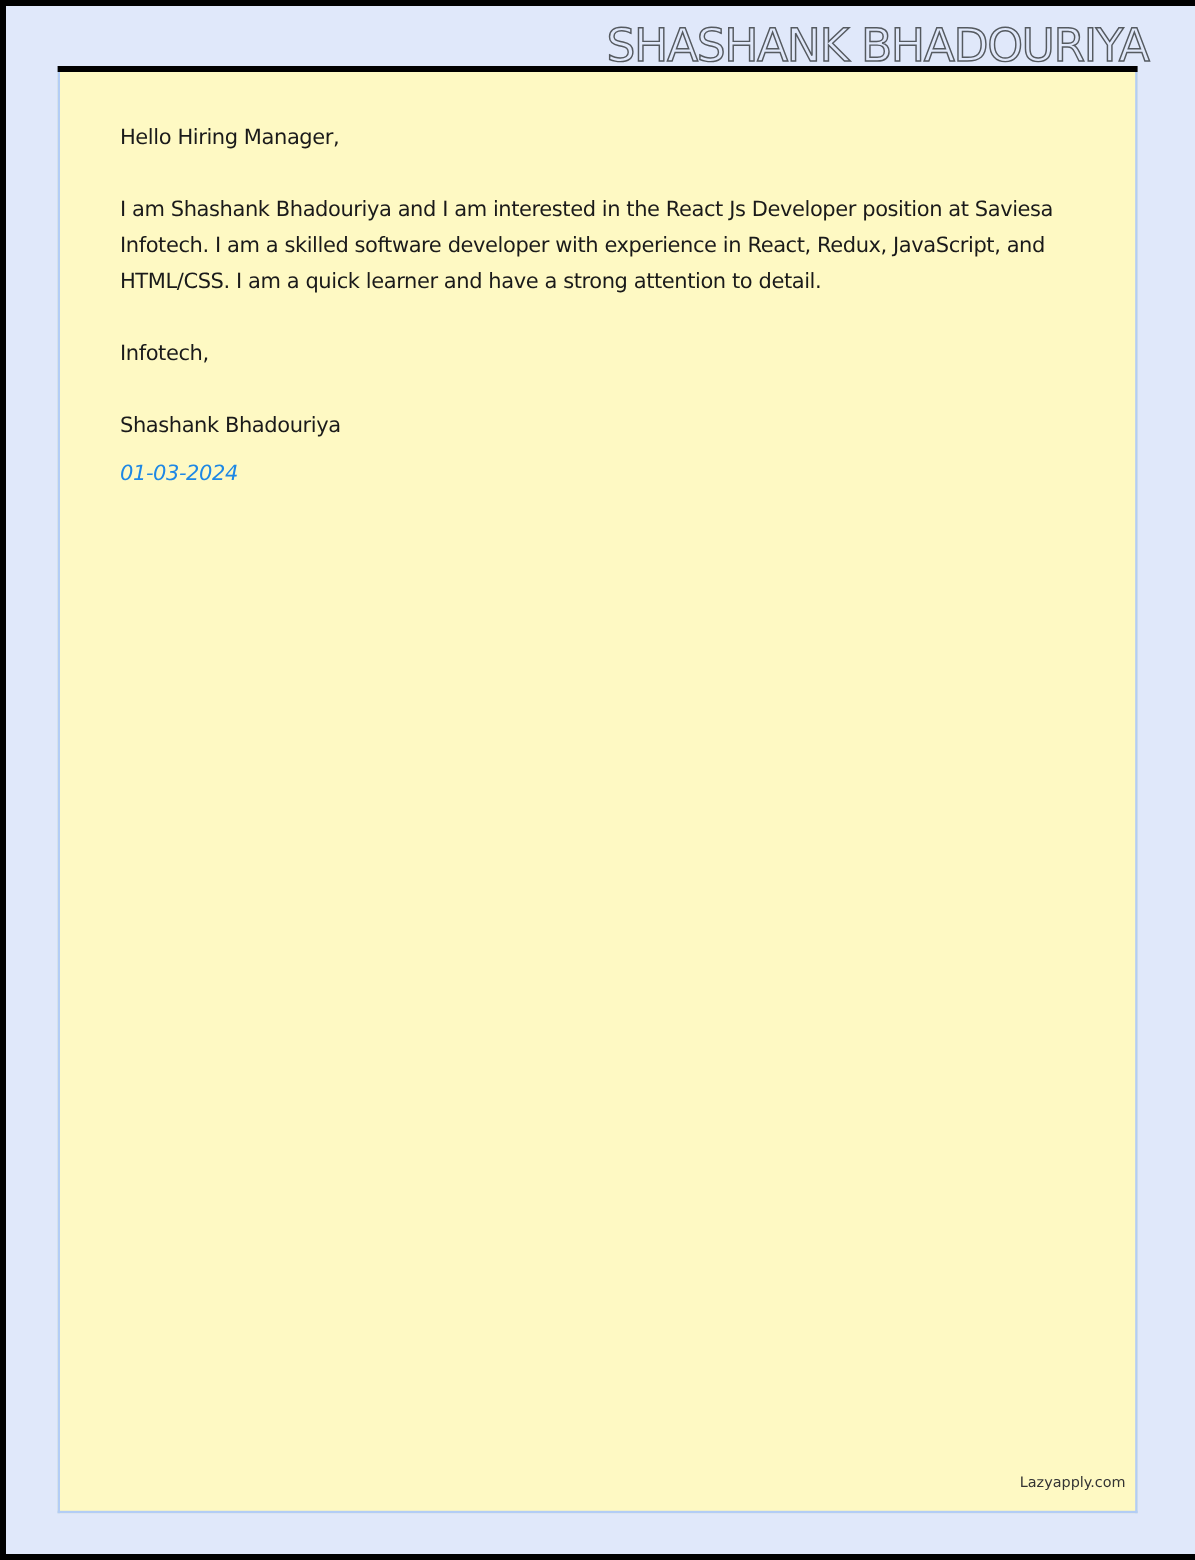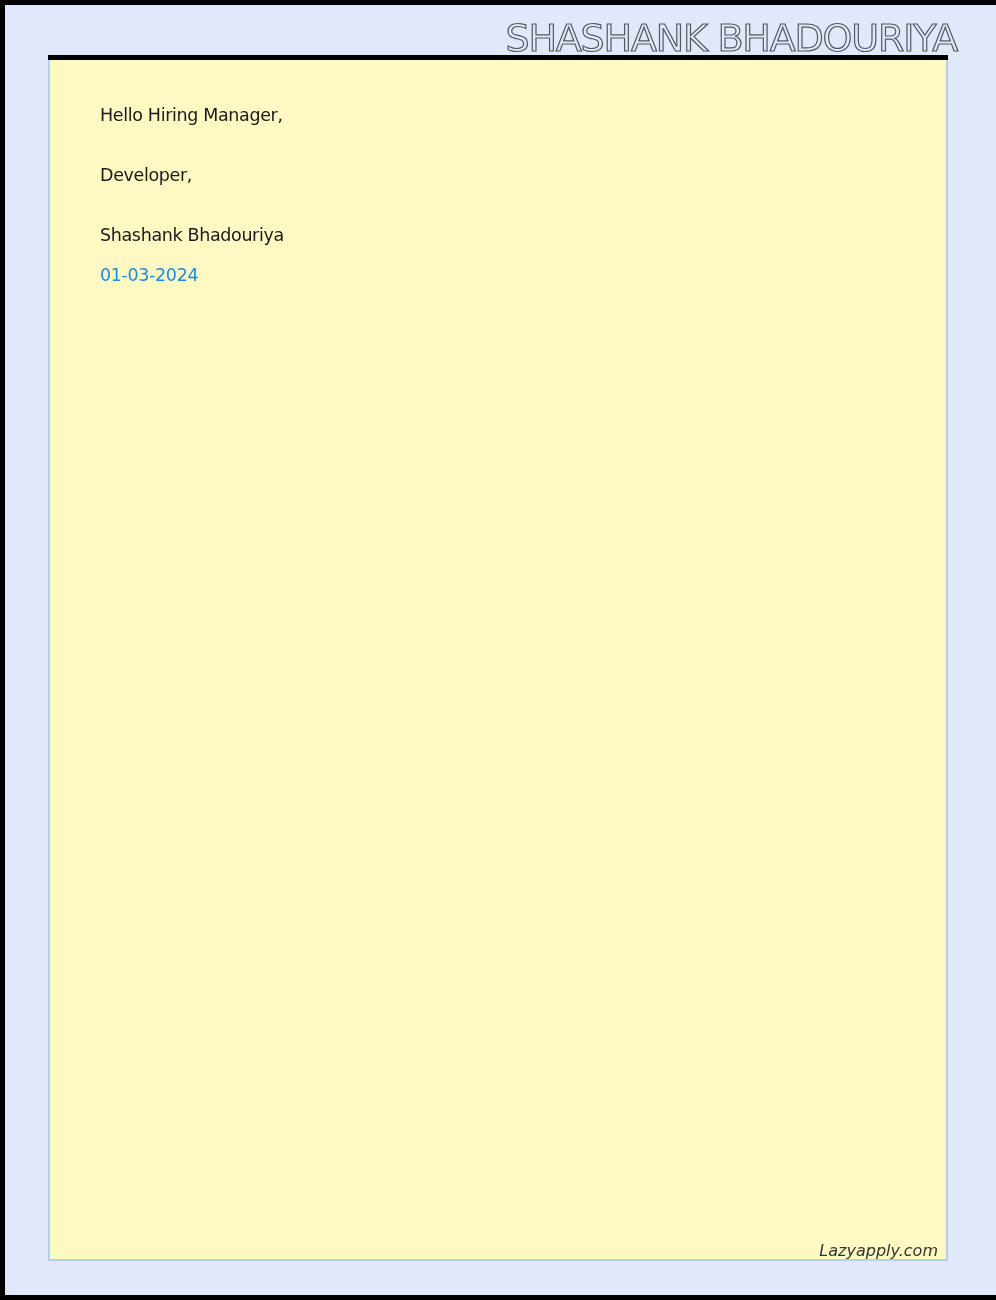--- a/index.html
+++ b/index.html
@@ -47,38 +47,38 @@
       position: absolute;
       left: 50px; top: 40px;
       width: 800px;
       font-size: 17.5px;
       line-height: 30px;
       color: #1a1a1a;
       letter-spacing: -0.35px;
     }
     .letter p { margin: 0 0 30px 0; }
     .letter .signature { margin: 0 0 10px 0; }
-    .letter .date { color: #1e88e5; margin: 0; }
+    .letter .date { color: #1e88e5; margin: 0; font-style: italic; }
     .footer-brand {
       position: absolute;
-      right: 8px; bottom: 0px;
-      font-size: 16px;
+      right: 8px; bottom: 16px;
+      font-size: 12px;
       color: #333;
       line-height: 16px;
-      font-style: italic;
     }
   </style>
 </head>
 <body>
 
 <div class="page">
   <div class="name-header">SHASHANK BHADOURIYA</div>
   <div class="top-bar"></div>
   <div class="card">
     <div class="letter">
       <p>Hello Hiring Manager,</p>
-      <p>Developer,</p>
+      <p>I am Shashank Bhadouriya and I am interested in the React Js Developer position at Saviesa Infotech. I am a skilled software developer with experience in React, Redux, JavaScript, and HTML/CSS. I am a quick learner and have a strong attention to detail.</p>
+      <p>Infotech,</p>
       <p class="signature">Shashank Bhadouriya</p>
       <p class="date">01-03-2024</p>
     </div>
     <div class="footer-brand">Lazyapply.com</div>
   </div>
 </div>
 
 </body></html>

